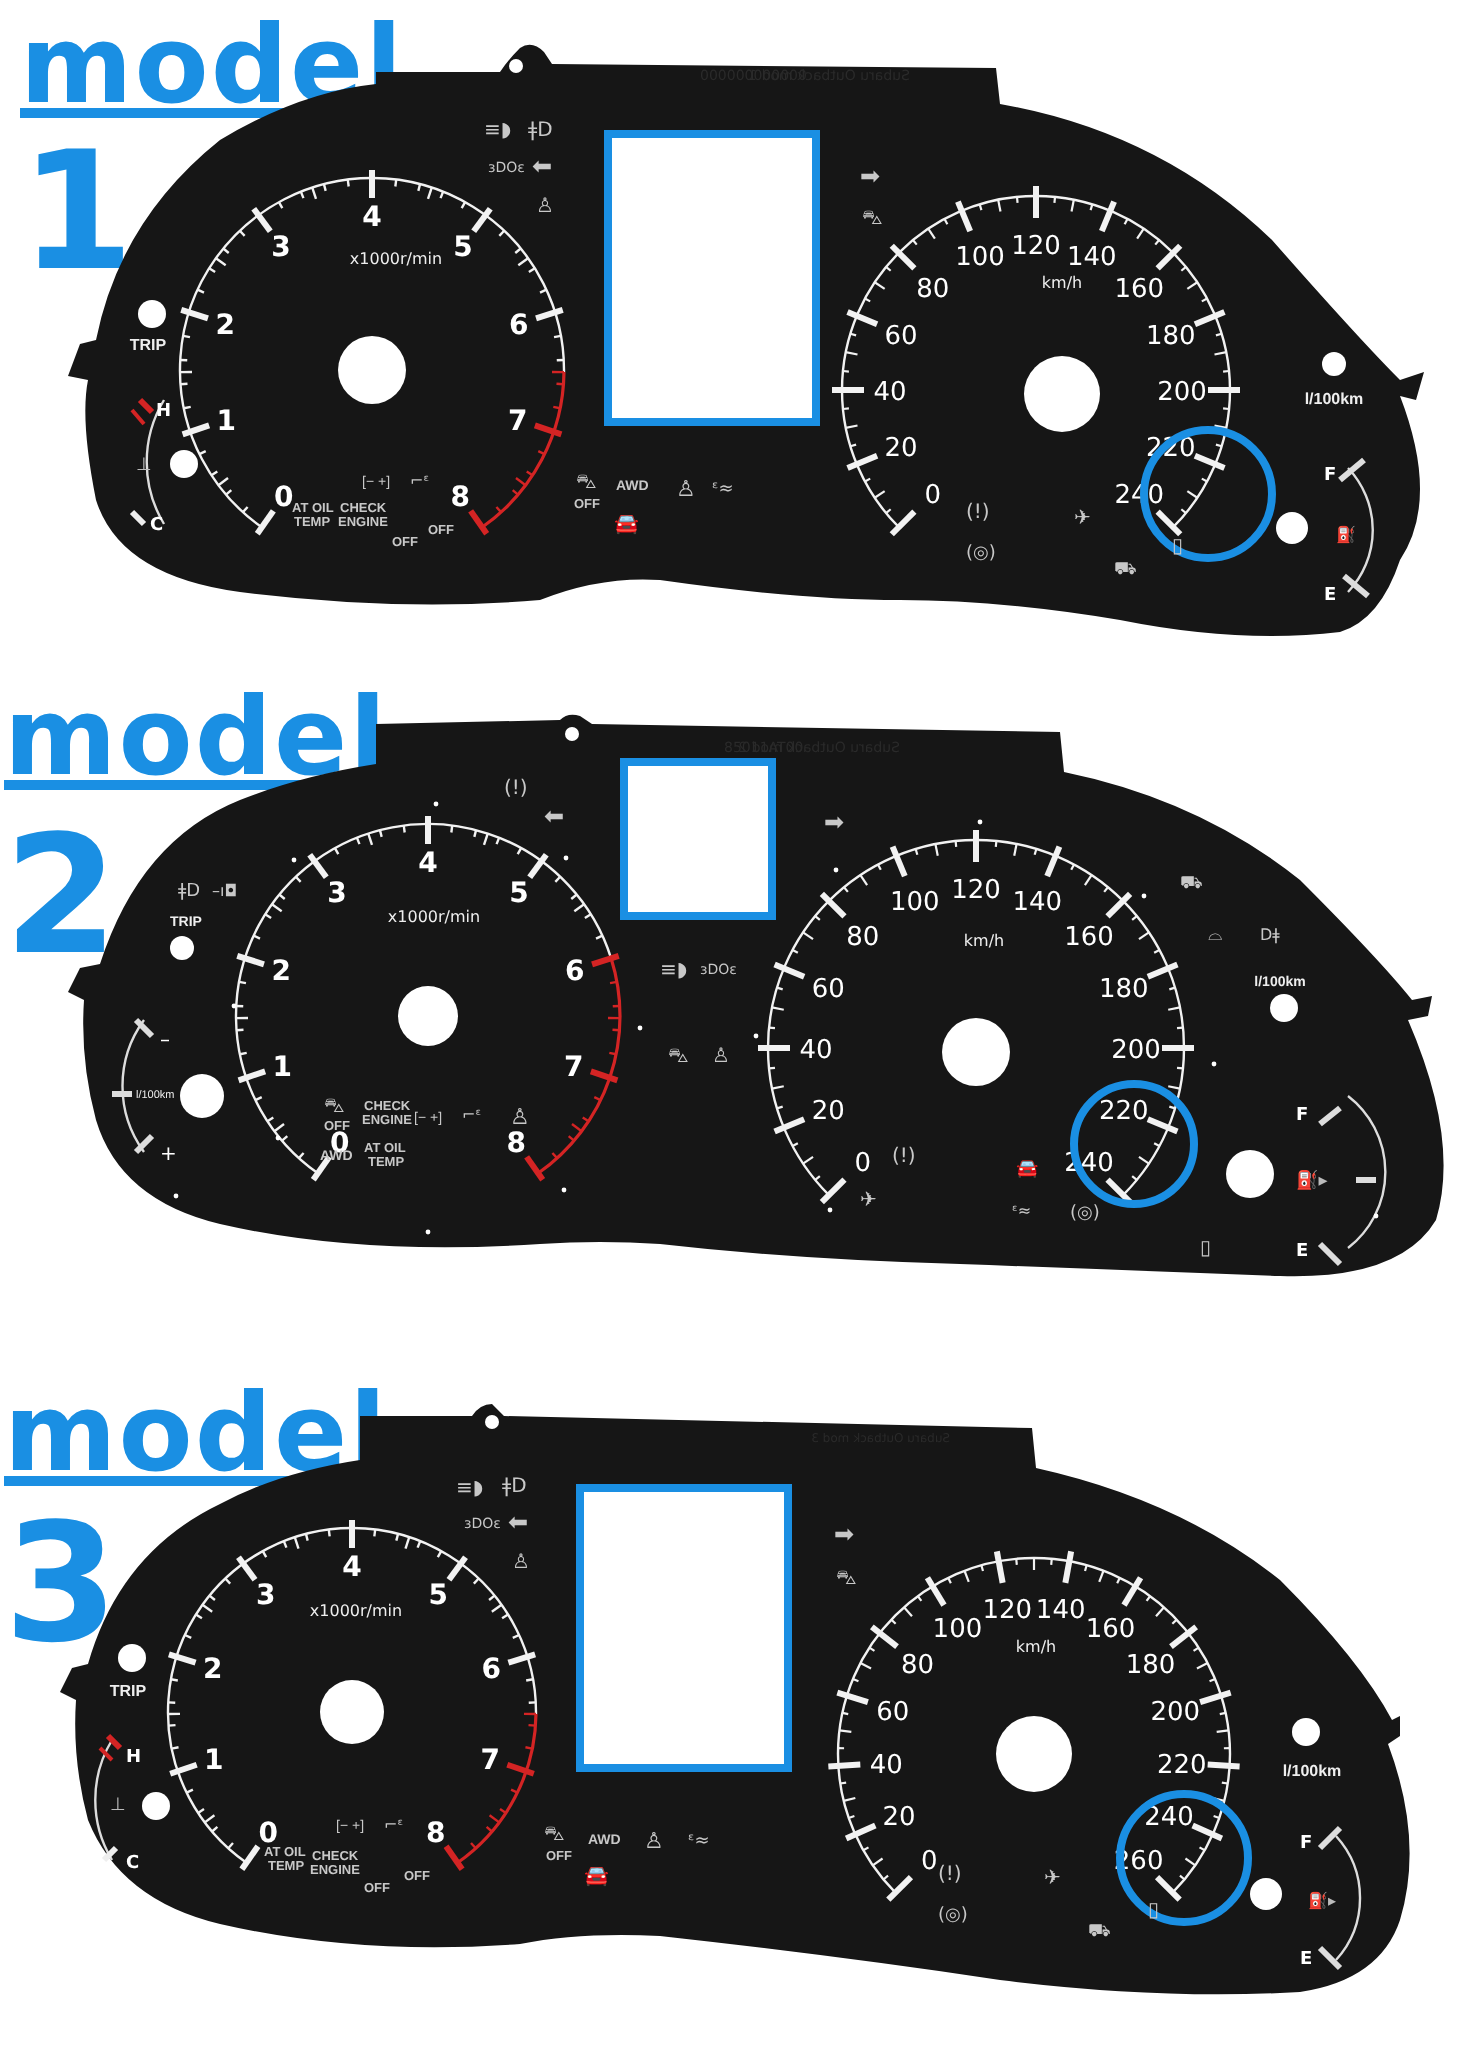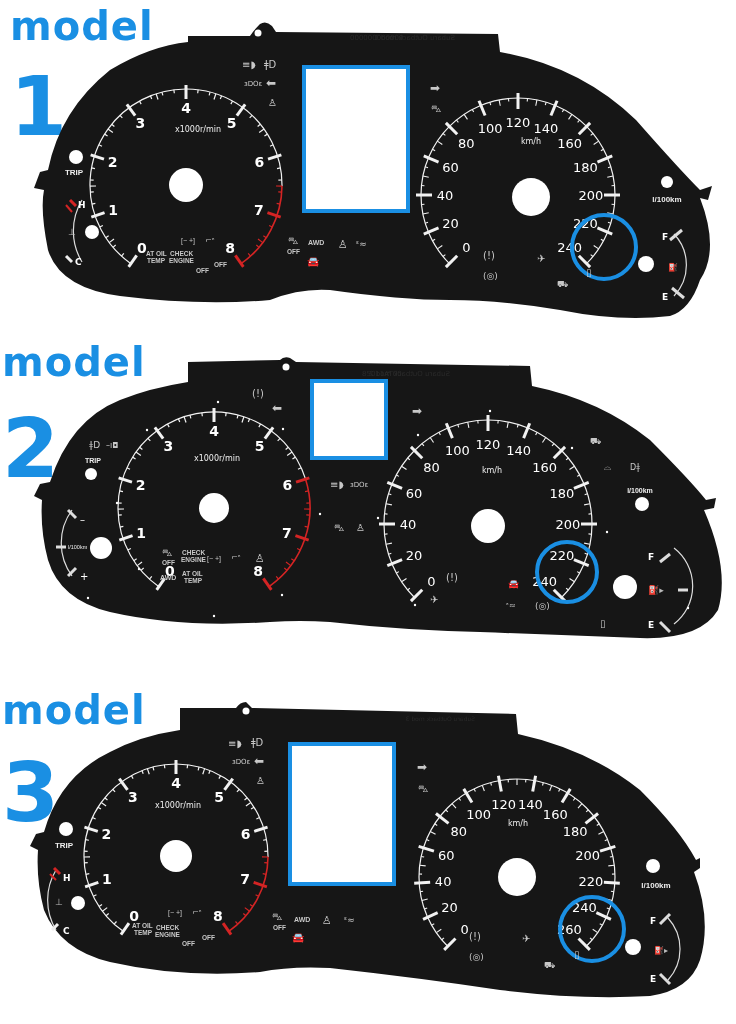--- a/index.html
+++ b/index.html
@@ -1,18 +1,18 @@
 <!DOCTYPE html>
 <html><head>
 <meta charset="utf-8">
 <style>
   html, body { margin:0; padding:0; background:#ffffff; }
   body { width:736px; height:1024px; position:relative; overflow:hidden; font-family:"DejaVu Sans", sans-serif; }
   .label-model { position:absolute; color:#1a8fe3; font-family:"DejaVu Sans", sans-serif; font-weight:bold; letter-spacing:1px; line-height:1; }
-  .label-model .word { font-size:40px; display:block; }
+  .label-model .word { font-size:54px; display:block;text-decoration:underline; }
   .label-number { position:absolute; color:#1a8fe3; font-family:"DejaVu Sans", sans-serif; font-weight:bold; font-size:82px; line-height:1; }
   svg.panel { position:absolute; left:0; }
   .svgtext { font-family:"DejaVu Sans", sans-serif; }
   .cond { font-family:"Liberation Sans", sans-serif; }
 </style>
 </head>
 <body>
 
 <div class="label-model" style="left:10px;top:6px;">
   <span class="word">model</span>

